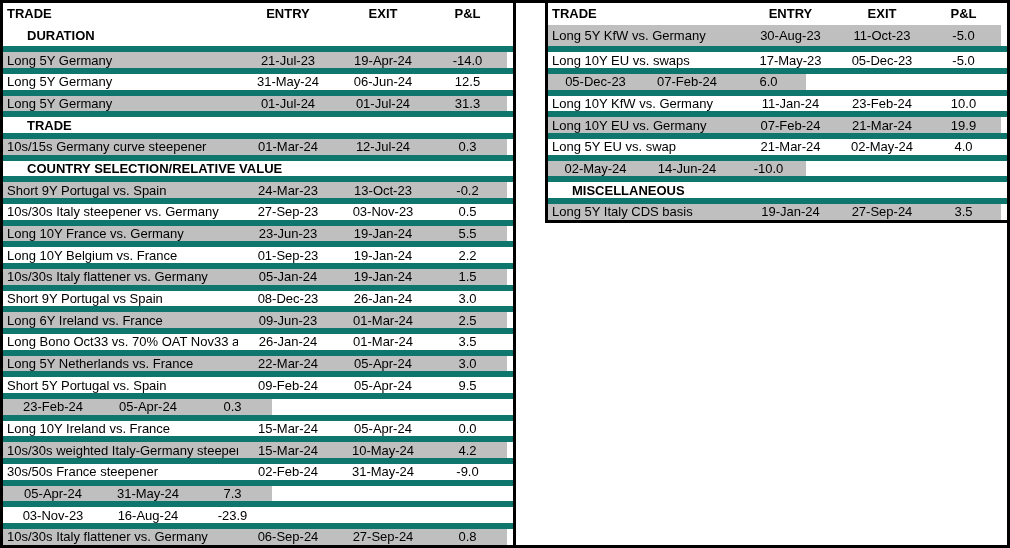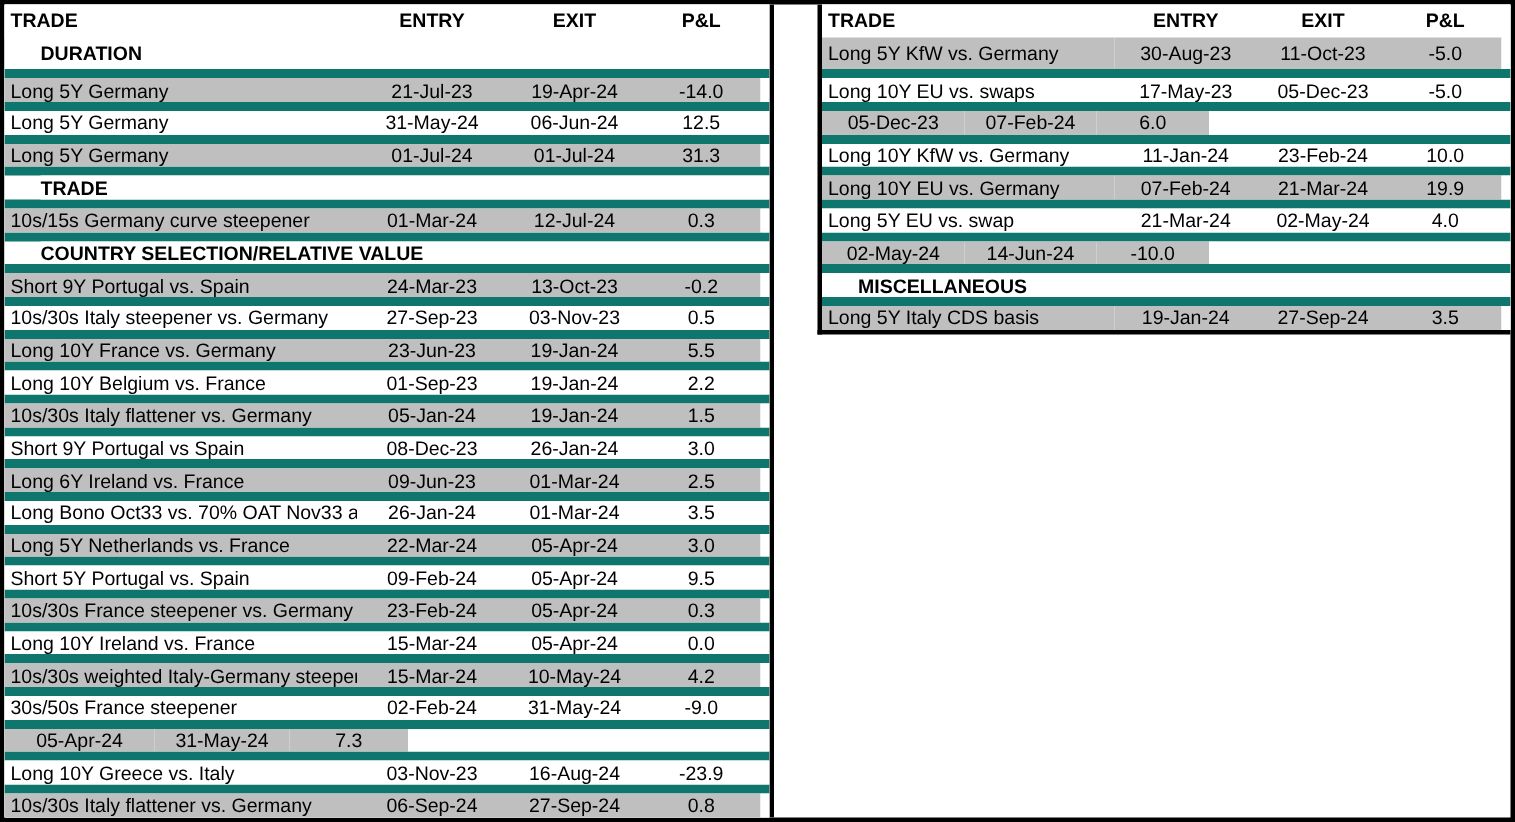--- a/index.html
+++ b/index.html
@@ -143,21 +143,20 @@
           <div class="filler"></div>
         </div>
         <div class="row data plain">
           <div class="cell c0">Short 5Y Portugal vs. Spain</div>
           <div class="cell c1">09-Feb-24</div>
           <div class="cell c2">05-Apr-24</div>
           <div class="cell c3">9.5</div>
           <div class="filler"></div>
         </div>
         <div class="row data shade">
-          <div class="cell c0">10s/30s France steepener vs. Germany</div>
           <div class="cell c1">23-Feb-24</div>
           <div class="cell c2">05-Apr-24</div>
           <div class="cell c3">0.3</div>
           <div class="filler"></div>
         </div>
         <div class="row data plain">
           <div class="cell c0">Long 10Y Ireland vs. France</div>
           <div class="cell c1">15-Mar-24</div>
           <div class="cell c2">05-Apr-24</div>
           <div class="cell c3">0.0</div>
@@ -177,21 +176,20 @@
           <div class="cell c3">-9.0</div>
           <div class="filler"></div>
         </div>
         <div class="row data shade">
           <div class="cell c1">05-Apr-24</div>
           <div class="cell c2">31-May-24</div>
           <div class="cell c3">7.3</div>
           <div class="filler"></div>
         </div>
         <div class="row data plain">
-          <div class="cell c0">Long 10Y Greece vs. Italy</div>
           <div class="cell c1">03-Nov-23</div>
           <div class="cell c2">16-Aug-24</div>
           <div class="cell c3">-23.9</div>
           <div class="filler"></div>
         </div>
         <div class="row data shade">
           <div class="cell c0">10s/30s Italy flattener vs. Germany</div>
           <div class="cell c1">06-Sep-24</div>
           <div class="cell c2">27-Sep-24</div>
           <div class="cell c3">0.8</div>

